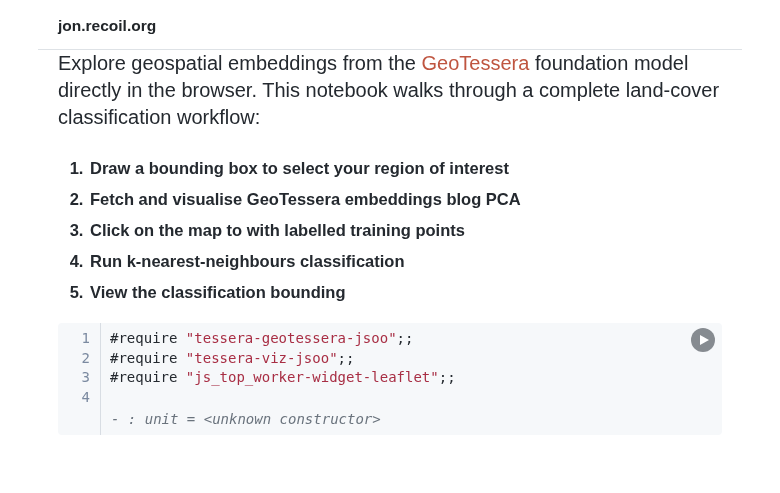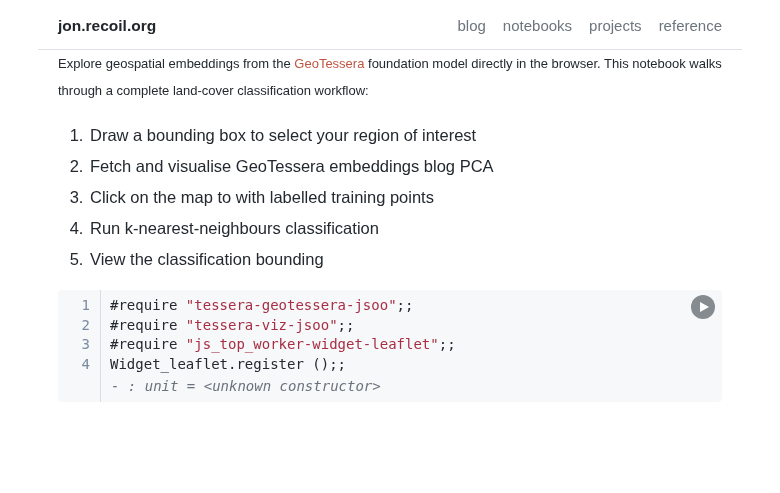--- a/index.html
+++ b/index.html
@@ -15,21 +15,21 @@
     height: 493px;
     overflow: hidden;
   }
   .container {
     margin: 0 38px;
   }
   
   .site-header {
     display: flex;
     justify-content: space-between;
-    align-items: flex-start;
+    align-items: flex-end;
     padding: 17px 20px 14px 20px;
     border-bottom: 1px solid #dee2e6;
   }
   .site-title {
     font-size: 15.5px;
     font-weight: bold;
     color: #212529;
     text-decoration: none;
   }
   .site-nav {
@@ -48,39 +48,40 @@
   h1.page-title {
     font-size: 33px;
     line-height: 40px;
     font-weight: bold;
     color: #1d2331;
     margin: 30px 0 20px 0;
     padding-left: 7px;
     letter-spacing: 0.2px;
   }
   p.intro {
-    font-size: 13px;
+    font-size: 20px;
     line-height: 27px;
-    margin: 0 0 22px 0;
+    margin: 0 0 28px 0;
     color: #24292f;
   }
   a.inline-link {
     color: #bf5540;
     text-decoration: none;
   }
   ol.steps {
     margin: 0 0 21px 0;
     padding-left: 30px;
     font-size: 16.5px;
     color: #24292f;
   }
   ol.steps li {
     line-height: 19px;
     margin-bottom: 12px;
     padding-left: 2px;
+    font-weight: bold;
   }
   
   .code-cell {
     position: relative;
     background: #f6f8fa;
     border-radius: 4px;
     padding: 6px 0 5px 0;
     font-family: "DejaVu Sans Mono", monospace;
     font-size: 14px;
     line-height: 19.5px;
@@ -143,26 +144,20 @@
     margin-left: 3px;
   }
 </style>
 </head>
 <body>
 
 <div class="container">
 
   <header class="site-header">
     <a class="site-title" href="#">jon.recoil.org</a>
-    <nav class="site-nav">
-      <a href="#">blog</a>
-      <a href="#">notebooks</a>
-      <a href="#">projects</a>
-      <a href="#">reference</a>
-    </nav>
   </header>
 
   <main class="article">
 
 
     <p class="intro"><span>Explore geospatial embeddings from the </span><a href="#" class="inline-link">GeoTessera</a><span> foundation model directly in the browser. This notebook walks through a complete land-cover classification workflow:</span></p>
 
     <ol class="steps">
       <li>Draw a bounding box to select your region of interest</li>
       <li>Fetch and visualise GeoTessera embeddings blog PCA</li>
@@ -184,21 +179,20 @@
         <span class="code-text"><span>#require </span><span class="tok-str">"tessera-viz-jsoo"</span><span>;;</span></span>
       </div>
 
       <div class="code-row">
         <span class="gutter">3</span>
         <span class="code-text"><span>#require </span><span class="tok-str">"js_top_worker-widget-leaflet"</span><span>;;</span></span>
       </div>
 
       <div class="code-row">
         <span class="gutter">4</span>
-        <span class="code-text"><span>Widget_leaflet.register ();;</span></span>
       </div>
 
       <div class="code-row output-row">
         <span class="output-text">- : unit = &lt;unknown constructor&gt;</span>
       </div>
 
       <button class="run-button">
         <span class="play-triangle"></span>
       </button>
     </div>

